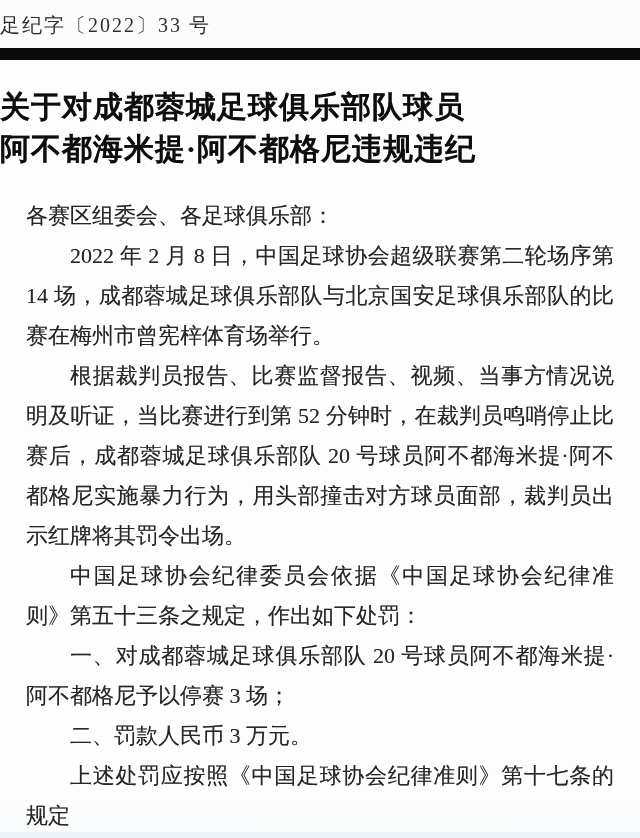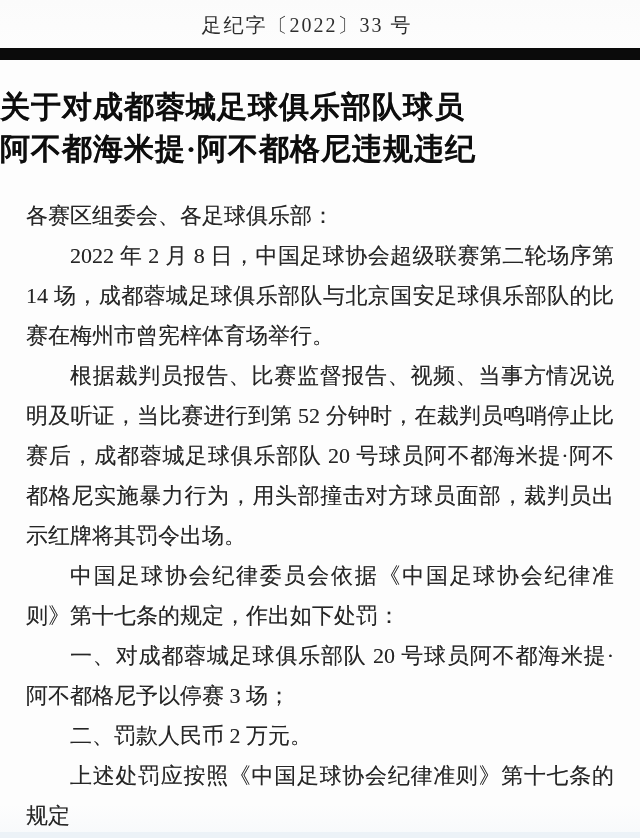--- a/index.html
+++ b/index.html
@@ -14,21 +14,21 @@
     height: 838px;
     overflow: hidden;
     background: linear-gradient(180deg, #fbfbfb 0%, #fdfdfd 6%, #fdfdfd 96%, #f7f9fb 100%);
     font-family: "Liberation Serif", "DejaVu Serif", serif;
   }
 
   
   .doc-number {
     padding-top: 12px;
     padding-right: 26px;
-    text-align: center;
+    text-align: left;
     font-size: 20px;
     letter-spacing: 2px;
     color: #2e2e2e;
   }
 
   
   .divider-bar {
     margin-top: 9px;
     width: 100%;
     height: 12px;
@@ -82,21 +82,21 @@
 
   <div class="title-block">
     <div>关于对成都蓉城足球俱乐部队球员</div>
     <div>阿不都海米提·阿不都格尼违规违纪</div>
   </div>
 
   <div class="body-text">
     <p>各赛区组委会、各足球俱乐部：</p>
     <p class="indent">2022 年 2 月 8 日，中国足球协会超级联赛第二轮场序第 14 场，成都蓉城足球俱乐部队与北京国安足球俱乐部队的比赛在梅州市曾宪梓体育场举行。</p>
     <p class="indent">根据裁判员报告、比赛监督报告、视频、当事方情况说明及听证，当比赛进行到第 52 分钟时，在裁判员鸣哨停止比赛后，成都蓉城足球俱乐部队 20 号球员阿不都海米提·阿不都格尼实施暴力行为，用头部撞击对方球员面部，裁判员出示红牌将其罚令出场。</p>
-    <p class="indent">中国足球协会纪律委员会依据《中国足球协会纪律准则》第十七条的规定，作出如下处罚：</p>
+    <p class="indent">中国足球协会纪律委员会依据《中国足球协会纪律准则》第五十三条之规定，作出如下处罚：</p>
     <p class="indent">一、对成都蓉城足球俱乐部队 20 号球员阿不都海米提·阿不都格尼予以停赛 3 场；</p>
-    <p class="indent">二、罚款人民币 2 万元。</p>
+    <p class="indent">二、罚款人民币 3 万元。</p>
     <p class="indent">上述处罚应按照《中国足球协会纪律准则》第十七条的规定</p>
   </div>
 
   <div class="bottom-strip"></div>
 
 </div>
 
 </body></html>

